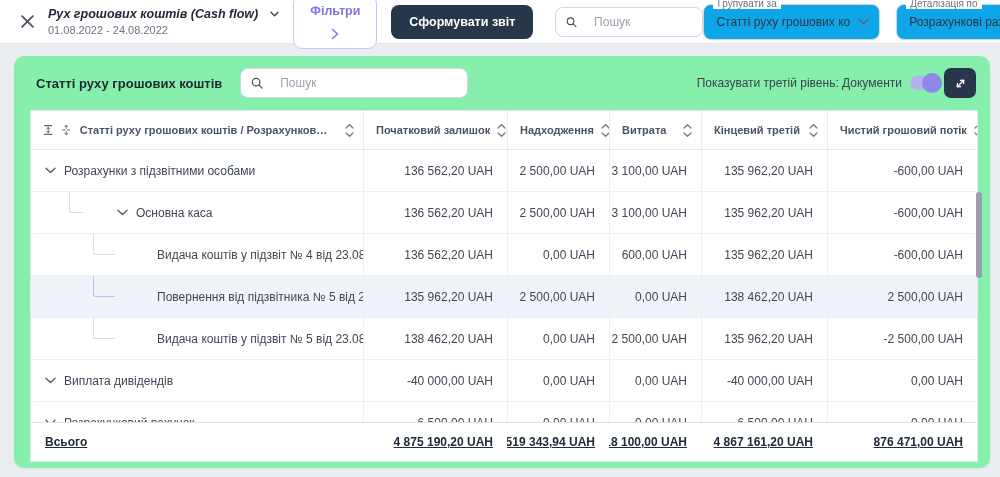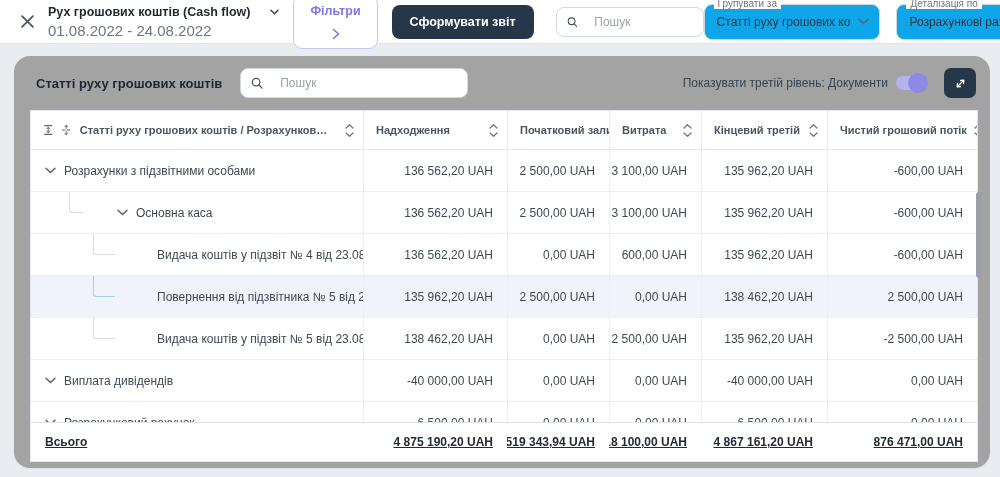--- a/index.html
+++ b/index.html
@@ -5,46 +5,46 @@
   html,body{margin:0;padding:0;}
   body{font-family:"Liberation Sans",sans-serif;-webkit-font-smoothing:antialiased;}
   .page{position:relative;width:1000px;height:477px;background:#e9edf2;overflow:hidden;}
 
   
   .topbar{position:absolute;top:0;left:0;width:1000px;height:44px;background:#fff;
           border-bottom:1px solid #e2e6ec;display:flex;align-items:center;box-sizing:border-box;padding:0 14px;}
   .close-btn{width:22px;height:22px;display:flex;align-items:center;justify-content:center;
              color:#4a5460;cursor:pointer;margin:0 10px 0 2px;flex:0 0 auto;}
   .title-block{margin-right:14px;flex:0 0 auto;}
-  .report-title{font-size:12.5px;font-weight:700;color:#1f2733;display:flex;align-items:center;gap:20px;white-space:nowrap;}
-  .report-dates{font-size:15px;color:#6e7681;margin-top:3px;}
+  .report-title{font-size:12.5px;font-weight:700;color:#1f2733;display:flex;align-items:center;gap:12px;white-space:nowrap;font-style:italic;}
+  .report-dates{font-size:11px;color:#6e7681;margin-top:3px;}
   .btn-filters{display:flex;align-items:center;gap:10px;background:#fff;border:1px solid #c9c6f2;border-radius:9px;
                color:#7d77e6;font-size:12.5px;font-weight:600;padding:8px 16px;cursor:pointer;margin-right:14px;flex:0 0 auto;}
   .btn-generate{background:#26374a;color:#fff;border:none;border-radius:8px;font-size:12.5px;font-weight:600;
                 padding:10px 18px;cursor:pointer;margin-right:22px;flex:0 0 auto;font-family:inherit;}
   .search-box{display:flex;align-items:center;gap:15px;border:1px solid #d3d8df;border-radius:8px;
               height:30px;padding:0 10px;background:#fff;box-sizing:border-box;}
   .search-box input{border:none;outline:none;font-size:12px;color:#3a4350;width:100%;background:transparent;font-family:inherit;}
   .search-box input::placeholder{color:#9aa2ad;}
   .topbar .search-box{width:148px;flex:0 0 auto;}
   .select{position:relative;border:1px solid #d0d6dd;border-radius:8px;height:36px;box-sizing:border-box;
           display:flex;align-items:center;padding:0 10px 0 12px;background:#0ea5e9;cursor:pointer;}
   .select-label{position:absolute;top:-7px;left:9px;background:#fff;padding:0 4px;font-size:10px;color:#6b7480;white-space:nowrap;}
   .select-value{font-size:12px;color:#2f3641;white-space:nowrap;overflow:hidden;max-width:150px;}
   .select .chev{margin-left:8px;display:flex;}
   .sel-group{margin-left:auto;flex:0 0 auto;}
   .sel-detail{margin-left:16px;flex:0 0 auto;}
 
   
-  .card{position:absolute;left:14px;top:56px;width:976px;height:412px;background:#a3a3a3;border-radius:16px;
+  .card{position:absolute;left:14px;top:56px;width:976px;height:412px;background:#86efac;border-radius:10px;
         box-shadow:0 1px 2px rgba(30,40,60,.06);}
   .card-toolbar{display:flex;align-items:center;height:54px;padding:0 14px 0 22px;box-sizing:border-box;}
   .card-title{font-size:13px;font-weight:700;color:#1f2733;margin-right:18px;white-space:nowrap;}
   .card-toolbar .search-box{width:228px;}
-  .toggles{margin-left:auto;display:flex;align-items:center;gap:14px;}
+  .toggles{margin-left:auto;display:flex;align-items:center;}
   .toggle-item{display:flex;align-items:center;gap:8px;}
   .toggle-label{font-size:12px;color:#3a4350;white-space:nowrap;}
   .switch{position:relative;width:30px;height:14px;border-radius:7px;background:#b7b2ef;cursor:pointer;flex:0 0 auto;}
   .switch .knob{position:absolute;right:-2px;top:-3px;width:20px;height:20px;border-radius:50%;background:#8e88e6;}
   .btn-expand{width:32px;height:30px;background:#26374a;border:none;border-radius:7px;display:flex;
               align-items:center;justify-content:center;cursor:pointer;margin-left:4px;}
 
   
   .table{position:absolute;left:16px;top:54px;width:948px;height:352px;border:1px solid #e4e8ee;
          box-sizing:border-box;background:#fff;}
@@ -167,30 +167,30 @@
             </svg>
           <span class="lbl">Статті руху грошових коштів / Розрахункові рахунки/каси</span>
           <span class="sort">
               <svg width="11" height="15" viewBox="0 0 11 15">
                 <path d="M2 5 L5.5 1.8 L9 5" fill="none" stroke="#707a86" stroke-width="1.3" stroke-linecap="round" stroke-linejoin="round"></path>
                 <path d="M2 10 L5.5 13.2 L9 10" fill="none" stroke="#707a86" stroke-width="1.3" stroke-linecap="round" stroke-linejoin="round"></path>
               </svg>
             </span>
         </div>
         <div class="th">
+          <span>Початковий залишок</span>
+          <span class="sort">
+              <svg width="11" height="15" viewBox="0 0 11 15">
+                <path d="M2 5 L5.5 1.8 L9 5" fill="none" stroke="#707a86" stroke-width="1.3" stroke-linecap="round" stroke-linejoin="round"></path>
+                <path d="M2 10 L5.5 13.2 L9 10" fill="none" stroke="#707a86" stroke-width="1.3" stroke-linecap="round" stroke-linejoin="round"></path>
+              </svg>
+            </span>
+        </div>
+        <div class="th">
           <span>Надходження</span>
-          <span class="sort">
-              <svg width="11" height="15" viewBox="0 0 11 15">
-                <path d="M2 5 L5.5 1.8 L9 5" fill="none" stroke="#707a86" stroke-width="1.3" stroke-linecap="round" stroke-linejoin="round"></path>
-                <path d="M2 10 L5.5 13.2 L9 10" fill="none" stroke="#707a86" stroke-width="1.3" stroke-linecap="round" stroke-linejoin="round"></path>
-              </svg>
-            </span>
-        </div>
-        <div class="th">
-          <span>Початковий залишок</span>
           <span class="sort">
               <svg width="11" height="15" viewBox="0 0 11 15">
                 <path d="M2 5 L5.5 1.8 L9 5" fill="none" stroke="#707a86" stroke-width="1.3" stroke-linecap="round" stroke-linejoin="round"></path>
                 <path d="M2 10 L5.5 13.2 L9 10" fill="none" stroke="#707a86" stroke-width="1.3" stroke-linecap="round" stroke-linejoin="round"></path>
               </svg>
             </span>
         </div>
         <div class="th">
           <span>Витрата</span>
           <span class="sort">

